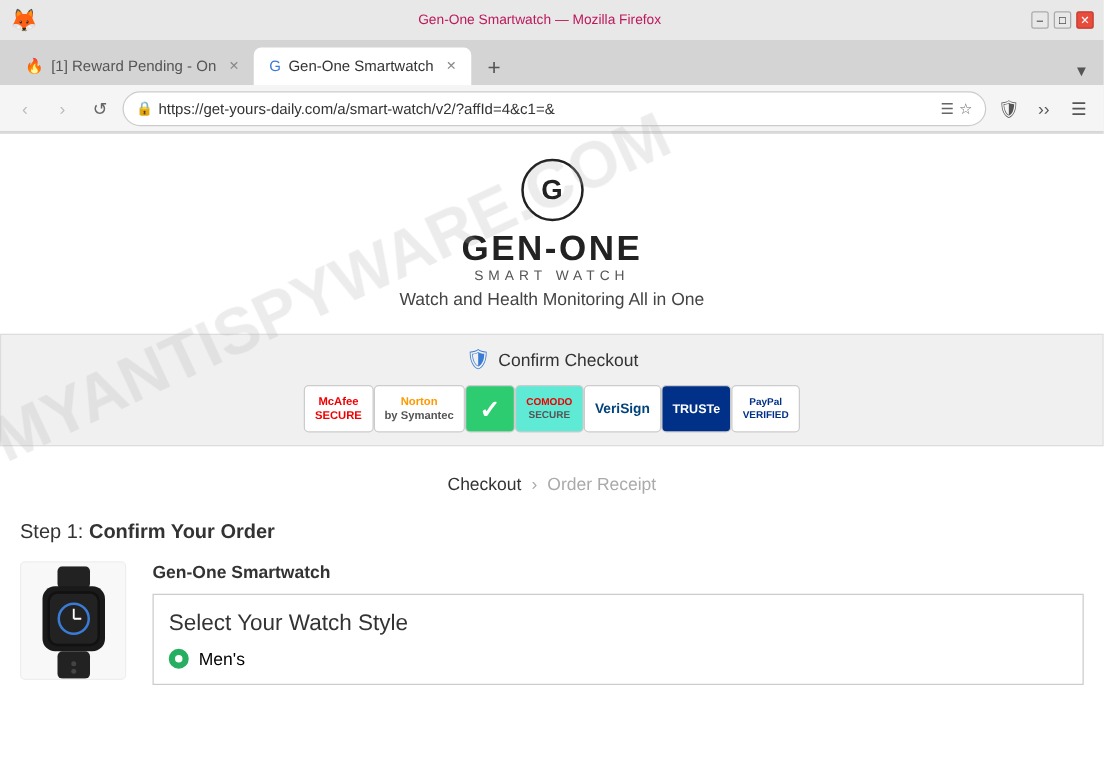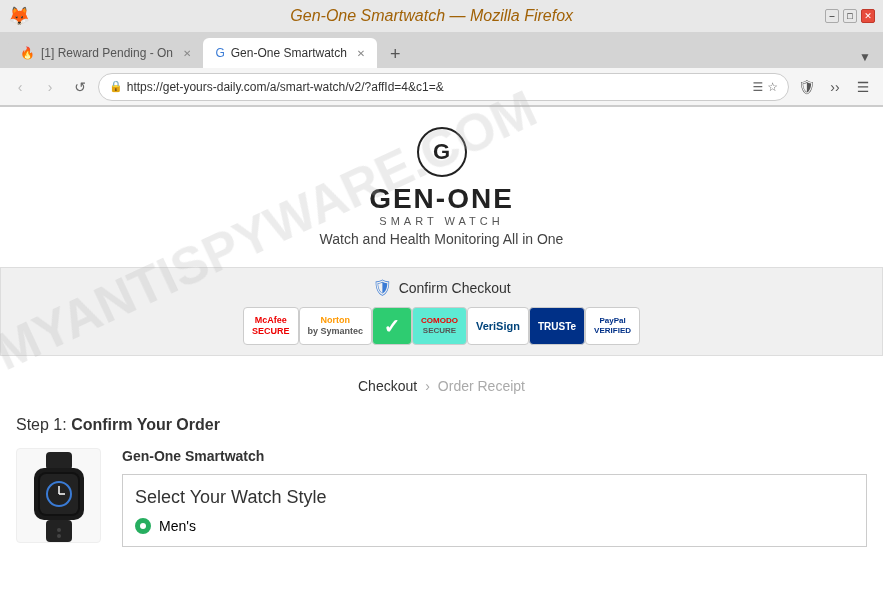--- a/index.html
+++ b/index.html
@@ -1,21 +1,21 @@
 <!DOCTYPE html>
 <html><head>
   <meta charset="utf-8">
   <style>
     * { box-sizing: border-box; margin: 0; padding: 0; }
     body { font-family: Arial, sans-serif; font-size: 14px; background: #fff; width: 883px; overflow-x: hidden; }
 
     
     .browser-chrome { background: #e8e8e8; border-bottom: 1px solid #ccc; }
     .title-bar { background: #e8e8e8; display: flex; align-items: center; padding: 4px 8px; height: 32px; }
-    .title-bar-text { flex: 1; text-align: center; font-size: 16px; color: #a16207; font-style: italic; }
+    .title-bar-text { flex: 1; text-align: center; font-size: 11px; color: #be185d; }
     .window-controls { display: flex; gap: 4px; }
     .win-btn { width: 14px; height: 14px; border-radius: 2px; border: 1px solid #aaa; display: flex; align-items: center; justify-content: center; font-size: 9px; cursor: pointer; background: #e8e8e8; }
     .win-btn.close { background: #e74c3c; border-color: #c0392b; }
     .win-btn.maximize { background: #e8e8e8; }
     .win-btn.minimize { background: #e8e8e8; }
 
     .tab-bar { background: #d4d4d4; display: flex; align-items: flex-end; padding: 0 8px; height: 36px; }
     .tab { display: flex; align-items: center; padding: 6px 12px; background: #d4d4d4; border-radius: 6px 6px 0 0; font-size: 12px; color: #555; cursor: pointer; gap: 6px; height: 30px; }
     .tab.active { background: #fff; color: #333; }
     .tab .close-tab { font-size: 10px; color: #888; cursor: pointer; margin-left: 4px; }

